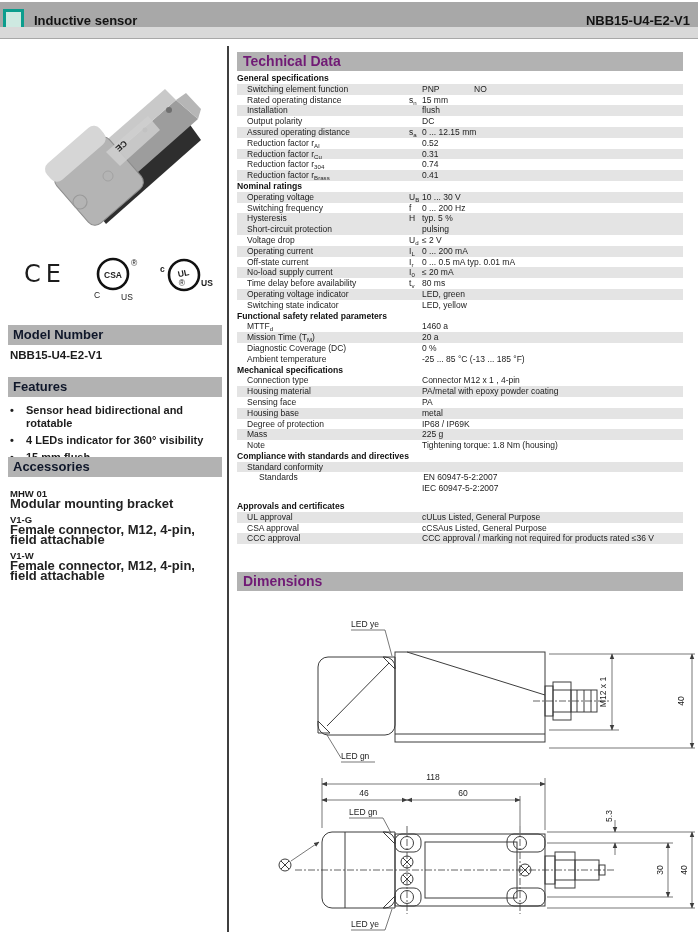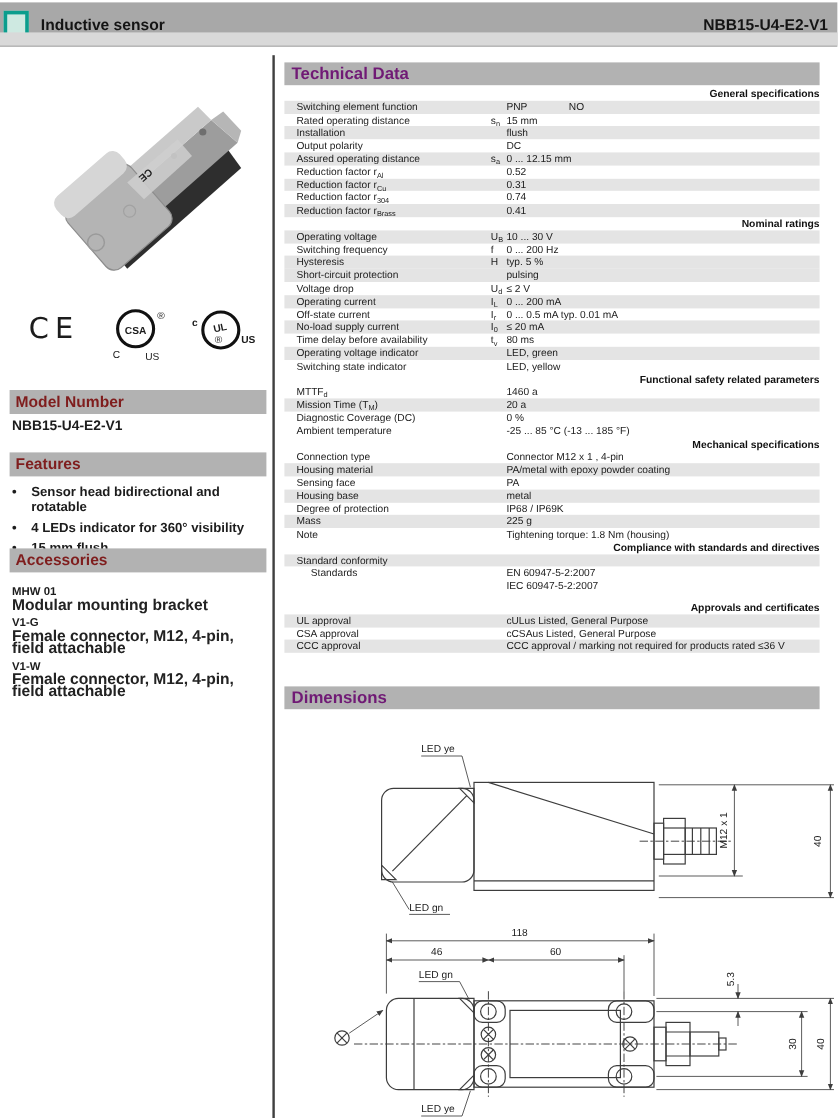--- a/index.html
+++ b/index.html
@@ -19,21 +19,21 @@
     background:var(--teal-fill,#cee9e1);border:3px solid var(--teal,#0b9d8d);
   }
   .topbar .title{font-weight:bold;font-size:13px;margin-left:10px;color:#141414;}
   .topbar .model{font-weight:bold;font-size:13px;margin-left:auto;margin-right:8px;color:#141414;}
   .topstrip{position:absolute;left:0;top:27px;width:698px;height:11px;background:#d9d9d9;}
   
   .divider{position:absolute;left:227px;top:46px;width:1.5px;height:886px;background:#3f3f3f;}
   
   .leftcol-bar{
     position:absolute;left:8px;width:214px;height:20px;background:var(--bar,#b2b2b2);
-    font-weight:bold;font-size:13px;line-height:20px;padding-left:5px;box-sizing:border-box;color:#7f1d1d;
+    font-weight:bold;font-size:13px;line-height:20px;padding-left:5px;box-sizing:border-box;color:#0f172a;
   }
   #bar-model{top:325px;}
   #bar-features{top:377px;}
   #bar-accessories{top:457px;}
   .model-value{position:absolute;left:10px;top:349px;font-weight:bold;font-size:11.5px;}
   .photo{position:absolute;left:28px;top:56px;width:174px;height:190px;}
   .logos{position:absolute;left:24px;top:254px;width:198px;height:52px;display:flex;align-items:flex-start;}
   .logo-ce{font-size:24px;letter-spacing:5px;font-family:"DejaVu Sans",sans-serif;margin-top:6px;}
   .logo-csa{margin-left:22px;}
   .logo-ul{margin-left:14px;}
@@ -45,29 +45,29 @@
   .acc-name{font-weight:bold;font-size:9.5px;line-height:11px;margin-top:5px;}
   .acc-desc{font-size:13px;line-height:10px;color:#222;font-weight:bold;}
   
   .rightbar{
     position:absolute;left:237px;width:446px;height:19px;background:var(--bar,#b2b2b2);
     font-weight:bold;font-size:14px;line-height:19px;padding-left:6px;box-sizing:border-box;color:#701a75;
   }
   #bar-tech{top:52px;}
   #bar-dim{top:572px;}
   .tech-table{position:absolute;left:237px;top:73px;width:446px;}
-  .tsection{font-weight:bold;font-size:8.6px;height:10.8px;line-height:10.8px;color:#111;text-align:right;}
+  .tsection{font-weight:bold;font-size:8.6px;height:10.8px;line-height:10.8px;color:#111;}
   .tsection.gap{margin-top:7px;}
   .trow{position:relative;height:10.8px;font-size:8.5px;line-height:10.8px;}
   .trow.g{background:var(--rowgray,#e4e4e4);}
   .trow.tall{height:21.6px;}
   .tlabel{position:absolute;left:10px;top:0;white-space:nowrap;}
   .tlabel.ind2{left:22px;}
   .tsym{position:absolute;left:172px;top:0;white-space:nowrap;}
-  .tval{position:absolute;left:185px;top:0;white-space:nowrap;}
+  .tval{position:absolute;left:185px;top:0;white-space:nowrap;text-align:center;}
   .tval div{line-height:10.8px;}
   .tval2{position:absolute;left:237px;top:0;white-space:nowrap;}
   sub{font-size:0.72em;line-height:0;vertical-align:-2px;}
   
   .draw1{position:absolute;left:237px;top:598px;}
   .draw2{position:absolute;left:237px;top:770px;}
   svg text{font-family:"Liberation Sans",sans-serif;font-size:8.5px;fill:#1c1c1c;stroke:none;}
   .dline{stroke:#3d3d3d;stroke-width:1;fill:none;}
   .cline{stroke:#3d3d3d;stroke-width:0.8;fill:none;stroke-dasharray:7 2 2 2;}
   .xline{stroke:#3d3d3d;stroke-width:0.7;fill:none;}

